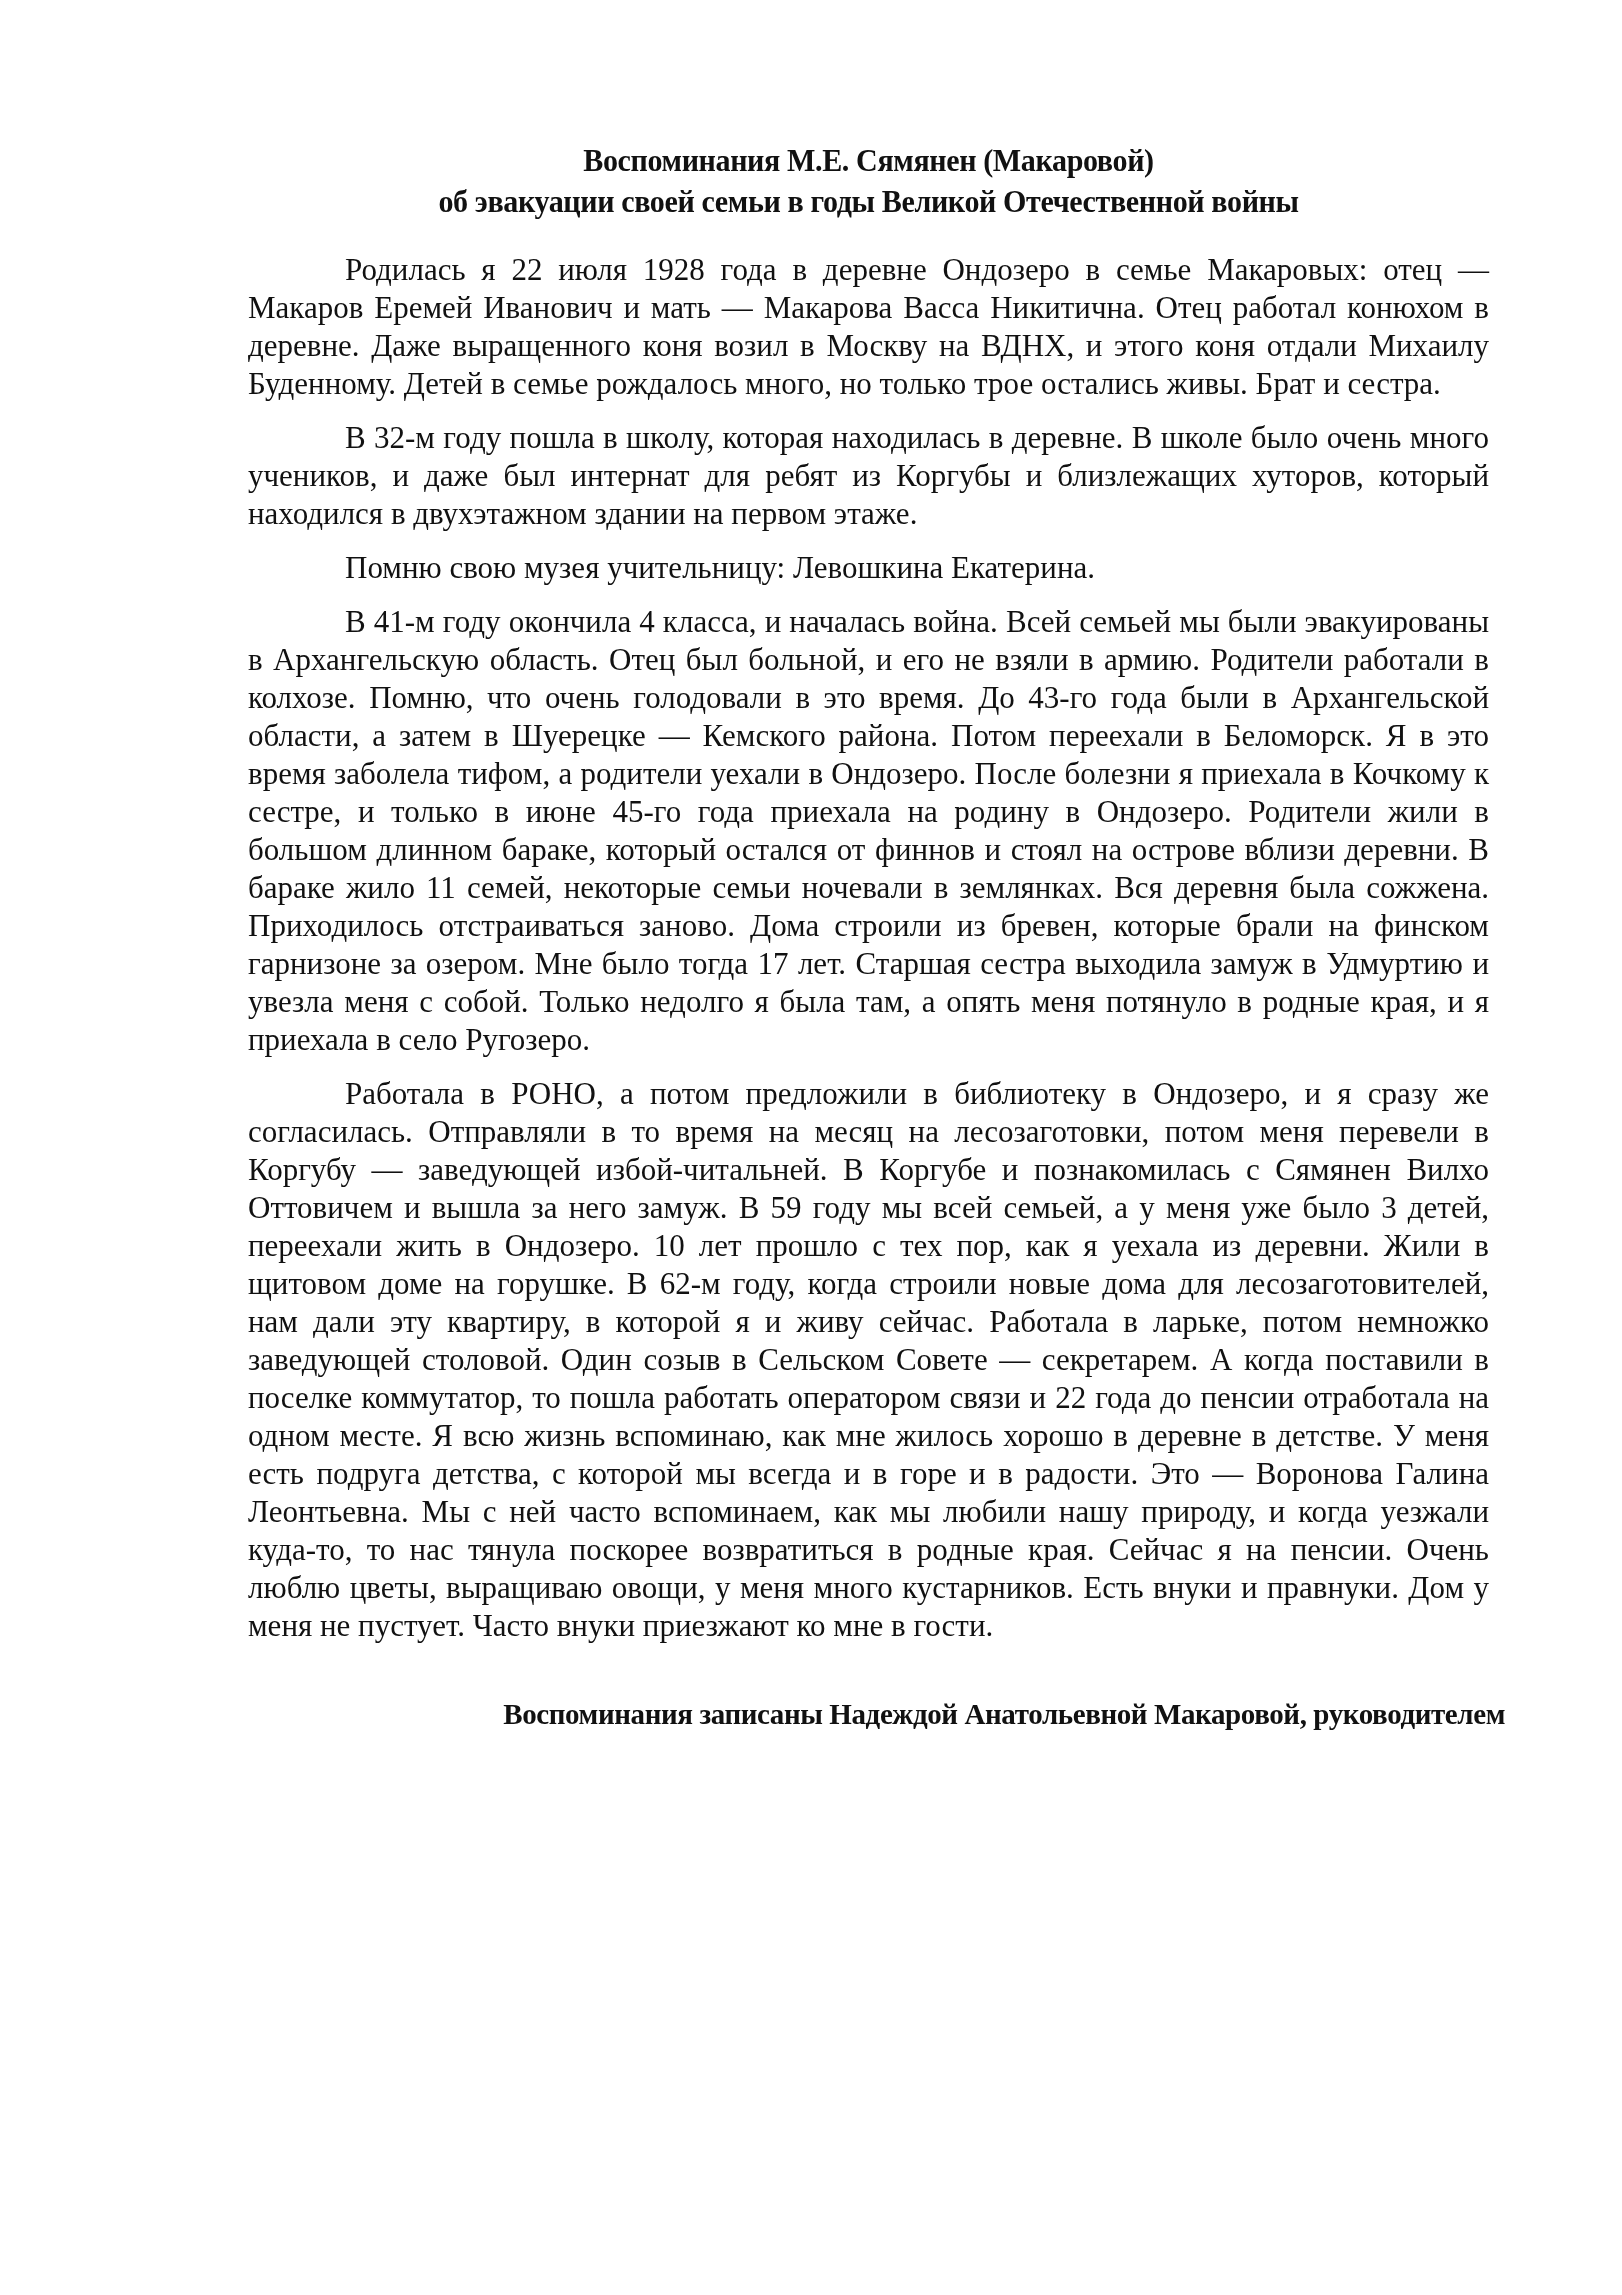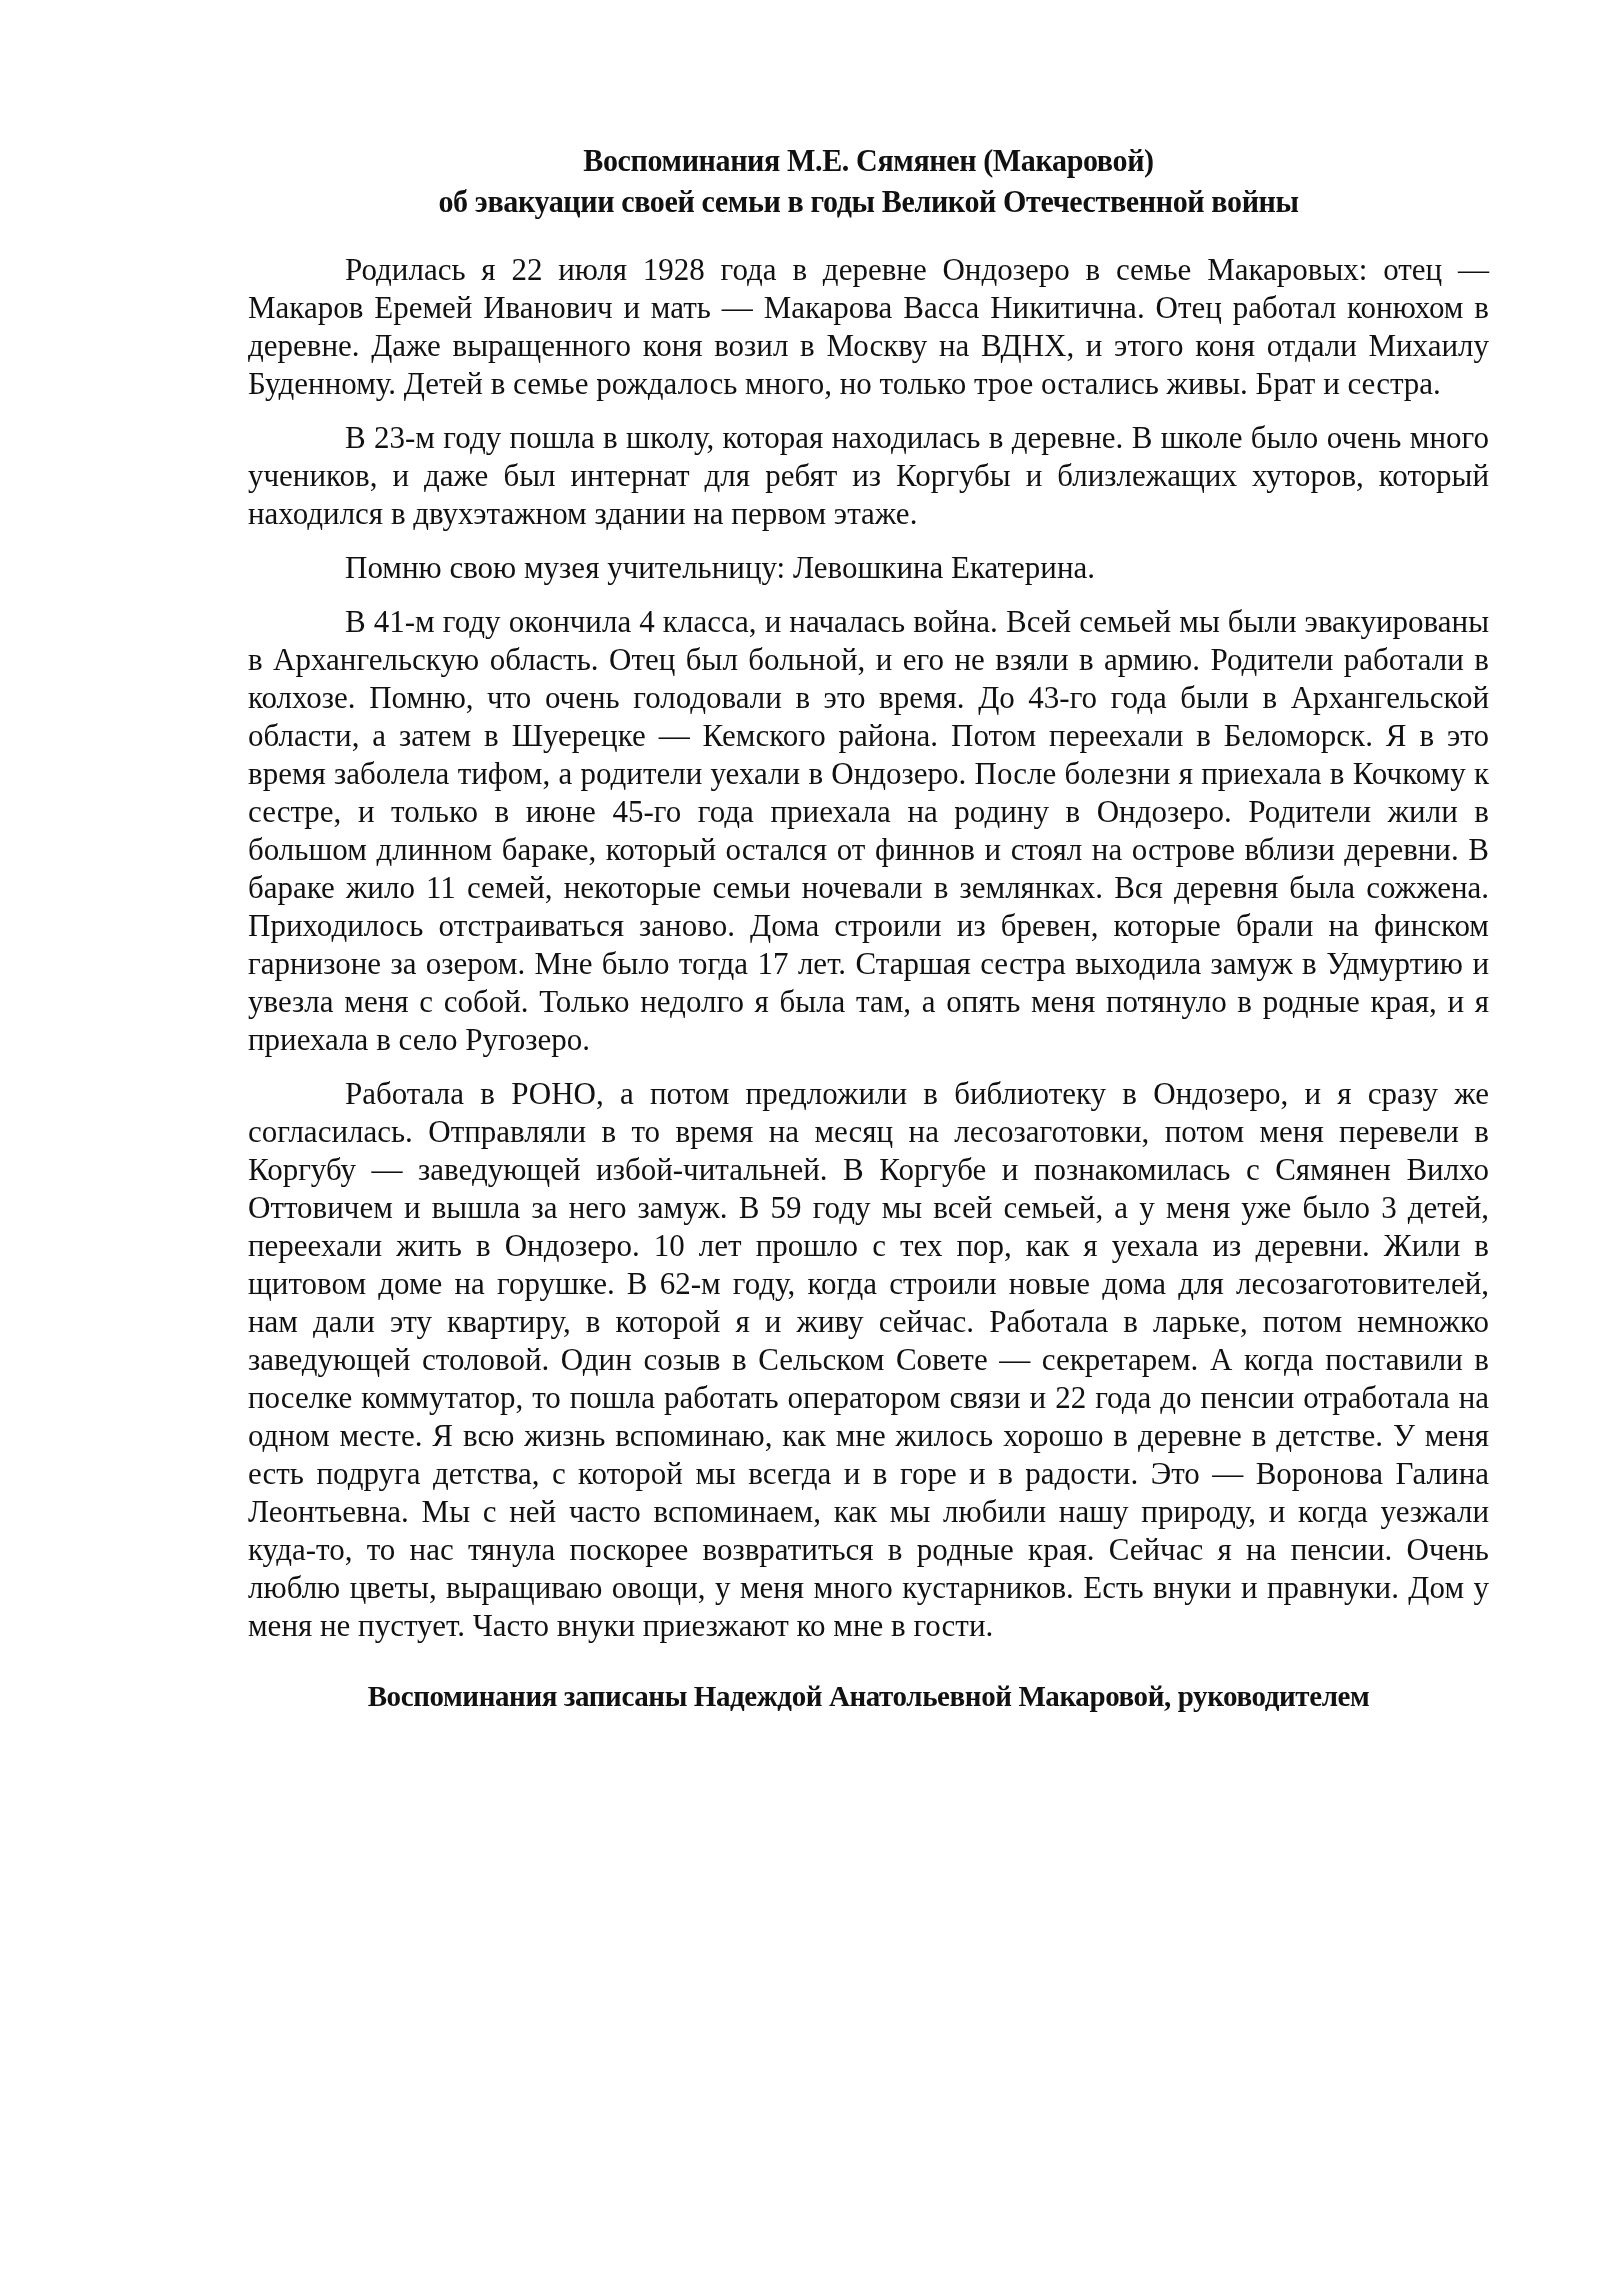--- a/index.html
+++ b/index.html
@@ -38,43 +38,43 @@
     }
     .para {
       margin: 16px;
       font-size: 31px;
       line-height: 38px;
       text-align: justify;
       text-indent: 97px;
       hyphens: none;
     }
     .attribution {
-      margin-top: 32px;
-      text-align: center;
+      margin-top: 50px;
+      text-align: right;
       font-weight: bold;
       font-size: 29px;
       line-height: 38px;
       letter-spacing: -0.4px;
     }
     .attr-line {
       display: block;
     }
   </style>
 </head>
 <body>
 
 <div class="page">
   <h1 class="title">
     <span class="title-line">Воспоминания М.Е. Сямянен (Макаровой)</span>
     <span class="title-line">об эвакуации своей семьи в годы Великой Отечественной войны</span>
   </h1>
 
   <div class="body">
     <p class="para">Родилась я 22 июля 1928 года в деревне Ондозеро в семье Макаровых: отец — Макаров Еремей Иванович и мать — Макарова Васса Никитична. Отец работал конюхом в деревне. Даже выращенного коня возил в Москву на ВДНХ, и этого коня отдали Михаилу Буденному. Детей в семье рождалось много, но только трое остались живы. Брат и сестра.</p>
-    <p class="para">В 23-м году пошла в школу, которая находилась в деревне. В школе было очень много учеников, и даже был интернат для ребят из Коргубы и близлежащих хуторов, который находился в двухэтажном здании на первом этаже.</p>
+    <p class="para">В 32-м году пошла в школу, которая находилась в деревне. В школе было очень много учеников, и даже был интернат для ребят из Коргубы и близлежащих хуторов, который находился в двухэтажном здании на первом этаже.</p>
     <p class="para">Помню свою музея учительницу: Левошкина Екатерина.</p>
     <p class="para">В 41-м году окончила 4 класса, и началась война. Всей семьей мы были эвакуированы в Архангельскую область. Отец был больной, и его не взяли в армию. Родители работали в колхозе. Помню, что очень голодовали в это время. До 43-го года были в Архангельской области, а затем в Шуерецке — Кемского района. Потом переехали в Беломорск. Я в это время заболела тифом, а родители уехали в Ондозеро. После болезни я приехала в Кочкому к сестре, и только в июне 45-го года приехала на родину в Ондозеро. Родители жили в большом длинном бараке, который остался от финнов и стоял на острове вблизи деревни. В бараке жило 11 семей, некоторые семьи ночевали в землянках. Вся деревня была сожжена. Приходилось отстраиваться заново. Дома строили из бревен, которые брали на финском гарнизоне за озером. Мне было тогда 17 лет. Старшая сестра выходила замуж в Удмуртию и увезла меня с собой. Только недолго я была там, а опять меня потянуло в родные края, и я приехала в село Ругозеро.</p>
     <p class="para">Работала в РОНО, а потом предложили в библиотеку в Ондозеро, и я сразу же согласилась. Отправляли в то время на месяц на лесозаготовки, потом меня перевели в Коргубу — заведующей избой-читальней. В Коргубе и познакомилась с Сямянен Вилхо Оттовичем и вышла за него замуж. В 59 году мы всей семьей, а у меня уже было 3 детей, переехали жить в Ондозеро. 10 лет прошло с тех пор, как я уехала из деревни. Жили в щитовом доме на горушке. В 62-м году, когда строили новые дома для лесозаготовителей, нам дали эту квартиру, в которой я и живу сейчас. Работала в ларьке, потом немножко заведующей столовой. Один созыв в Сельском Совете — секретарем. А когда поставили в поселке коммутатор, то пошла работать оператором связи и 22 года до пенсии отработала на одном месте. Я всю жизнь вспоминаю, как мне жилось хорошо в деревне в детстве. У меня есть подруга детства, с которой мы всегда и в горе и в радости. Это — Воронова Галина Леонтьевна. Мы с ней часто вспоминаем, как мы любили нашу природу, и когда уезжали куда-то, то нас тянула поскорее возвратиться в родные края. Сейчас я на пенсии. Очень люблю цветы, выращиваю овощи, у меня много кустарников. Есть внуки и правнуки. Дом у меня не пустует. Часто внуки приезжают ко мне в гости.</p>
   </div>
 
   <div class="attribution">
     <span class="attr-line">Воспоминания записаны Надеждой Анатольевной Макаровой, руководителем</span>
   </div>
 </div>
 

